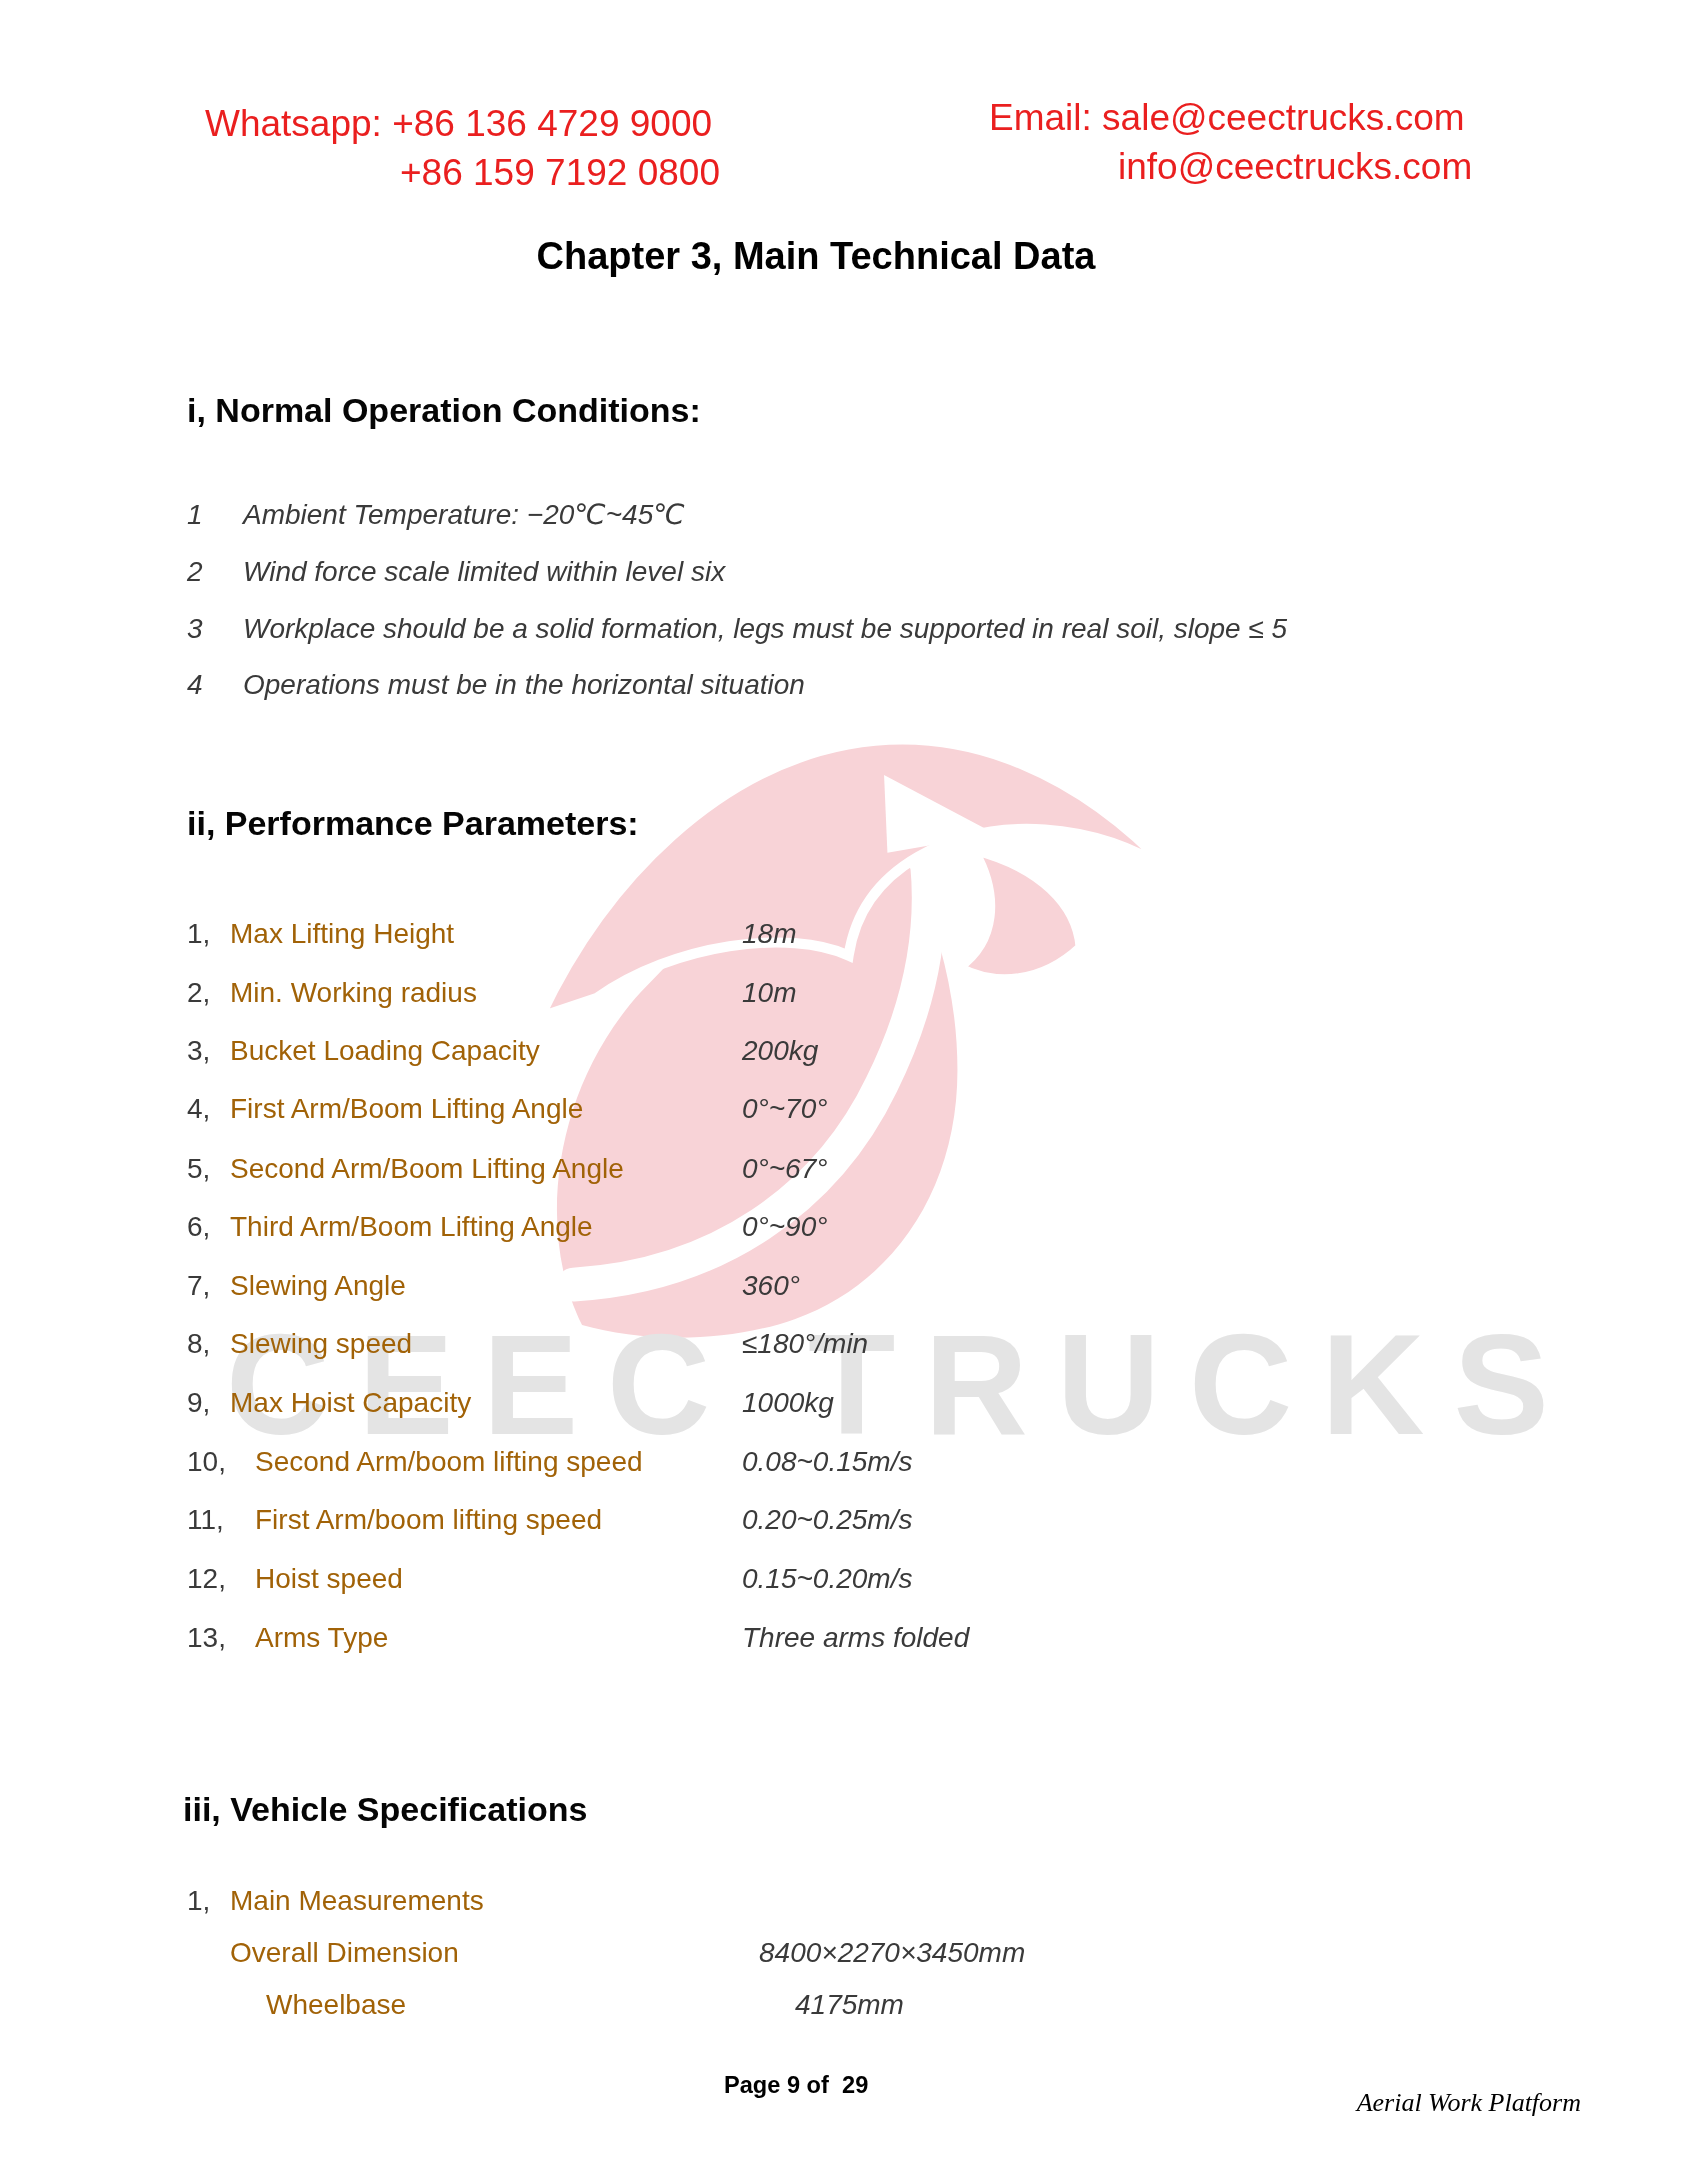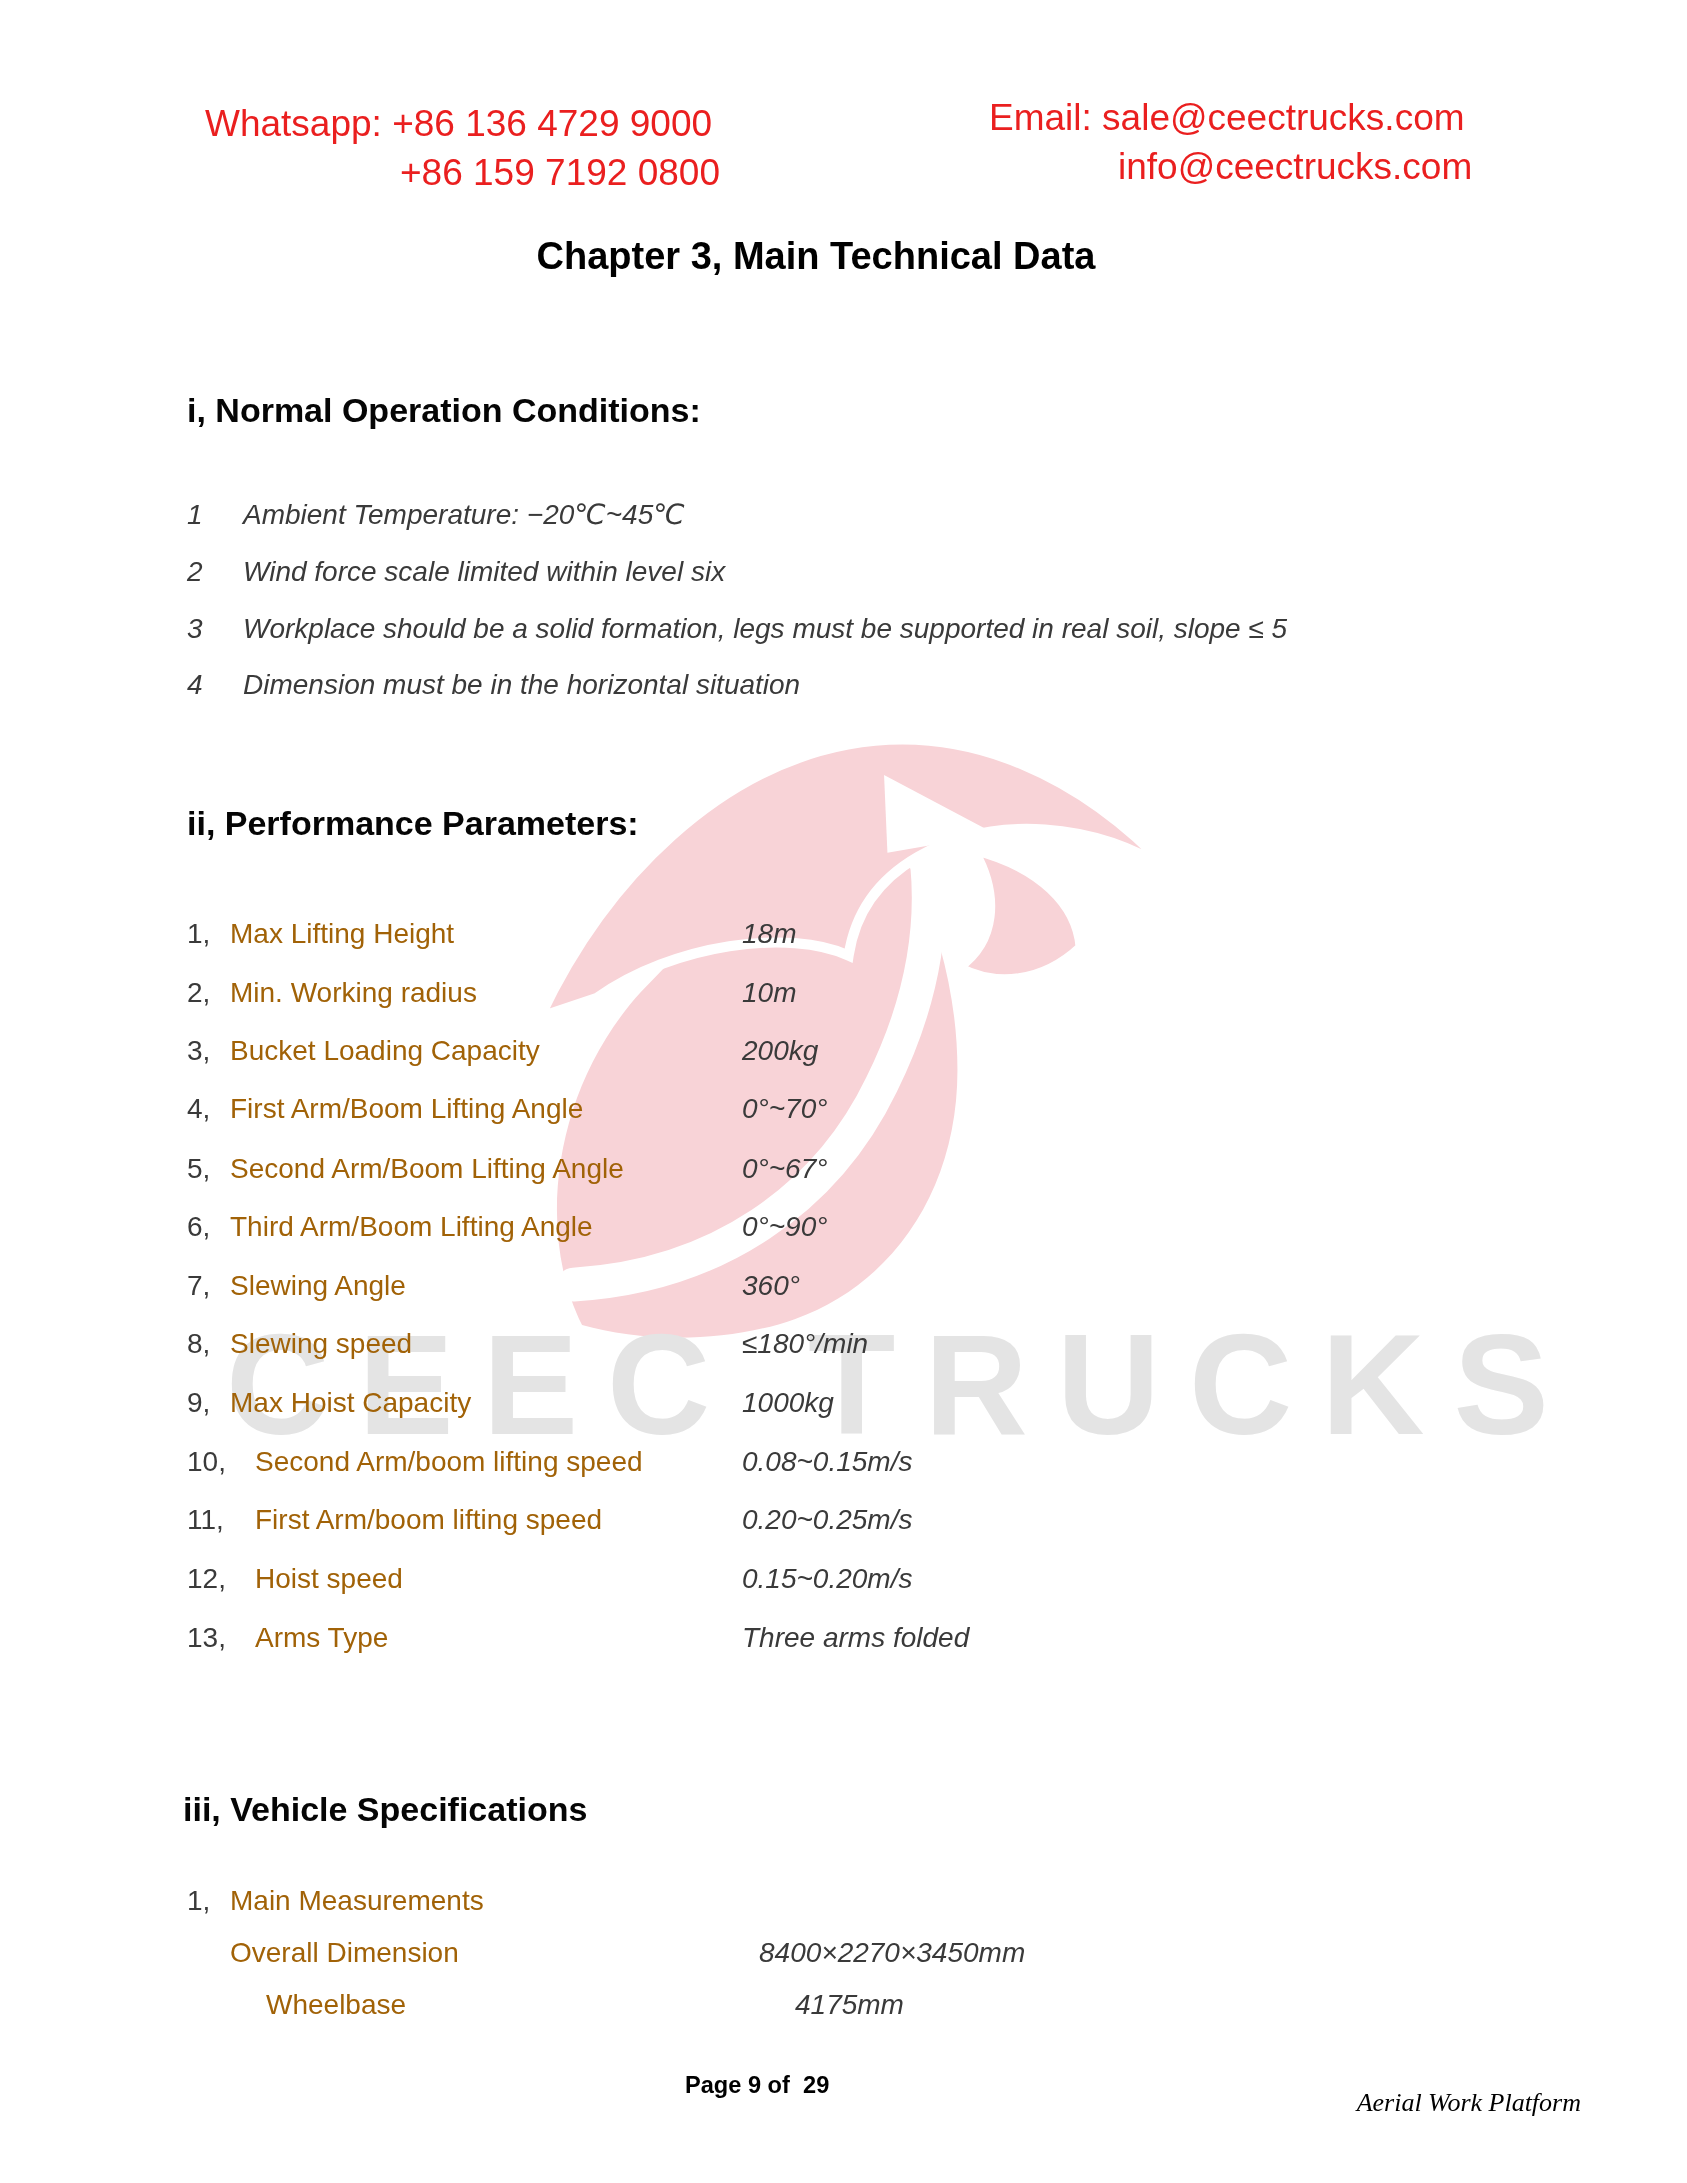--- a/index.html
+++ b/index.html
@@ -60,21 +60,21 @@
     <div class="row inum" style="top:555px;">
       <span class="num">2</span>
       <span class="txt">Wind force scale limited within level six</span>
     </div>
     <div class="row inum" style="top:612px;">
       <span class="num">3</span>
       <span class="txt">Workplace should be a solid formation, legs must be supported in real soil, slope ≤ 5</span>
     </div>
     <div class="row inum" style="top:668px;">
       <span class="num">4</span>
-      <span class="txt">Dimension must be in the horizontal situation</span>
+      <span class="txt">Operations must be in the horizontal situation</span>
     </div>
 
     <div class="abs shead" style="left:187px;top:806px;">ii, Performance Parameters:</div>
 
     <div class="row" style="top:917px;">
       <span class="num">1,</span>
       <span class="lbl">Max Lifting Height</span>
       <span class="val">18m</span>
     </div>
     <div class="row" style="top:976px;">
@@ -149,18 +149,18 @@
       <span class="num"></span>
       <span class="lbl">Overall Dimension</span>
       <span class="val">8400×2270×3450mm</span>
     </div>
     <div class="row vrow" style="top:1988px;margin-left:36px;">
       <span class="num"></span>
       <span class="lbl">Wheelbase</span>
       <span class="val">4175mm</span>
     </div>
 
-    <div class="abs foot-page" style="left:685px;top:2074px;text-align:center;">Page 9 of  29</div>
+    <div class="abs foot-page" style="left:724px;top:2074px;text-align:center;">Page 9 of  29</div>
     <div class="abs foot-doc" style="left:1265px;top:2067px;width:316px;margin-top:23px;">Aerial Work Platform</div>
 
   </div>
 </div>
 
 
 </body></html>

